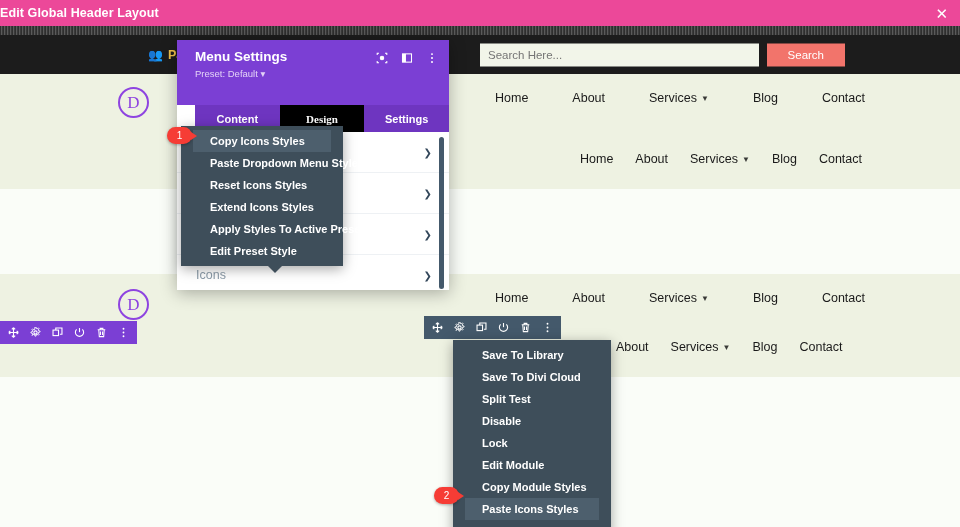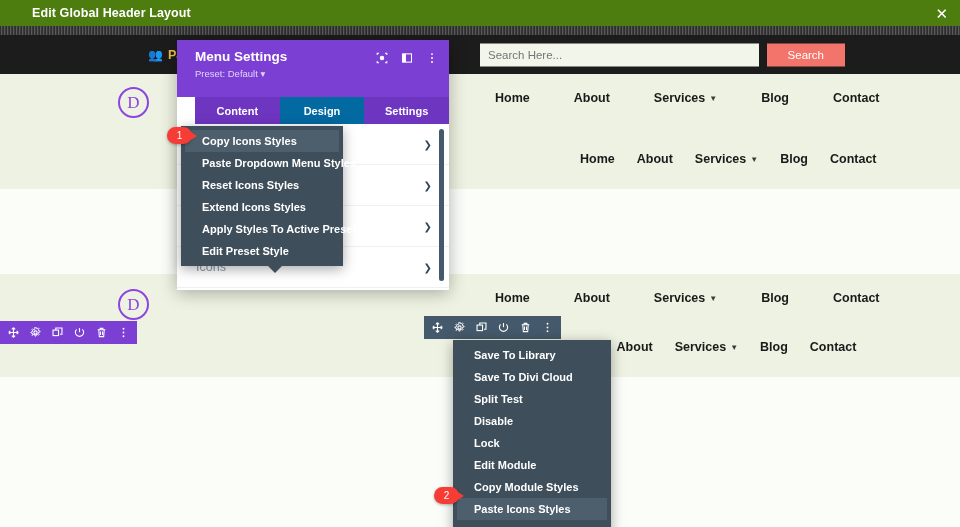--- a/index.html
+++ b/index.html
@@ -7,23 +7,23 @@
     width: 960px; height: 527px;
     overflow: hidden;
     font-family: "Liberation Sans", sans-serif;
     background: #fafdf8;
   }
   #root { position: relative; width: 960px; height: 527px; overflow: hidden; }
 
   
   .titlebar {
     position: absolute; left: 0; top: 0; width: 960px; height: 26px;
-    background: #4d7c0f;
+    background: #ec4899;
     display: flex; align-items: center; justify-content: space-between;
-    padding: 0 12px 0 32px;
+    padding: 0 12px 0 0;
   }
   .titlebar-title { color: #ffffff; font-size: 12.5px; font-weight: bold; letter-spacing: .1px; }
   .titlebar-close { color: #ffffff; font-size: 15px; line-height: 1; cursor: pointer; font-weight: 400; }
 
   
   .striped {
     position: absolute; left: 0; top: 26px; width: 960px; height: 9px;
     background: repeating-linear-gradient(90deg,#2e2e2e 0 1px,#5a5a5a 1px 2px,#3a3a3a 2px 3px);
   }
 
@@ -61,21 +61,21 @@
     padding: 0 21px; cursor: pointer; margin-left: 8px;
   }
 
   
   .band-cream { position: absolute; left: 0; width: 960px; background: #eef2e2; }
   .band-white { position: absolute; left: 0; width: 960px; background: #fafdf8; }
 
   
   .navrow { position: absolute; display: flex; align-items: center; }
   .navitem {
-    color: #1a1a1a; font-size: 12.5px; font-weight: bold; cursor: pointer;
+    color: #1a1a1a; font-size: 12.5px; font-weight: normal; cursor: pointer;
     display: flex; align-items: center; gap: 4px; white-space: nowrap; justify-content: flex-end;
   }
   .chev-sm { font-size: 8px; color: #1a1a1a; opacity: .85; }
 
   .nav-a { top: 56px; left: 495px; gap: 44px; }
   .nav-b { top: 117px; left: 580px; gap: 22px; }
   .nav-c { top: 256px; left: 495px; gap: 44px; }
   .nav-d { top: 305px; left: 580px; gap: 22px; }
 
   
@@ -97,54 +97,54 @@
   .modbar svg { display: block; cursor: pointer; }
 
   
   .settings {
     position: absolute; left: 177px; top: 40px; width: 272px; height: 250px;
     background: #ffffff;
     box-shadow: 0 3px 16px rgba(0,0,0,.3);
     overflow: hidden;
   }
   .settings-head {
-    background: #7b3fd4; height: 57px; padding: 9px 12px 0 18px;
+    background: #7b3fd4; height: 65px; padding: 9px 12px 0 18px;
     position: relative;
   }
   .settings-title { color: #ffffff; font-size: 13.5px; font-weight: bold; }
   .settings-preset { color: #e3d2f7; font-size: 9.5px; margin-top: 4px; }
   .settings-head-icons {
     position: absolute; right: 11px; top: 12px;
     display: flex; align-items: center; gap: 13px;
   }
   .settings-head-icons svg { display: block; cursor: pointer; }
   .tabs { display: flex; background: #6e35c0; height: 27px; margin-left: 18px; }
   .tab {
     flex: 1; display: flex; align-items: center; justify-content: center;
     color: #ffffff; font-size: 11px; font-weight: bold; cursor: pointer;
   }
-  .tab.active { background: #0369a1; }
+  .tab.active { background: #000000; font-family: Liberation Serif, serif; }
   .panel-body { position: relative; background: #ffffff; height: 166px; }
   .acc-row {
     height: 41px; border-bottom: 1px solid #eef1f4;
     display: flex; align-items: center; justify-content: space-between;
     padding: 0 17px 0 19px; cursor: pointer;
   }
   .acc-label { color: #8b9ba8; font-size: 12.5px; }
   .chev-acc { color: #33475a; font-size: 10px; }
   .panel-scrollbar {
     position: absolute; right: 5px; top: 5px; width: 5px; height: 152px;
     background: #44596b; border-radius: 3px;
   }
 
   
   .ctxmenu {
     position: absolute; background: #3e4e5a;
     box-shadow: 0 3px 12px rgba(0,0,0,.35);
-    padding: 4px 4px;
+    padding: 4px 12px;
   }
   .ctxitem {
     color: #ffffff; font-size: 11px; font-weight: bold;
     padding: 5px 14px 5px 17px; cursor: pointer; white-space: nowrap;
   }
   .ctxitem.hl { background: #4d5f6d; }
   .ctx-arrow {
     position: absolute; bottom: -7px; left: 86px;
     width: 0; height: 0;
     border-left: 8px solid transparent; border-right: 8px solid transparent;

